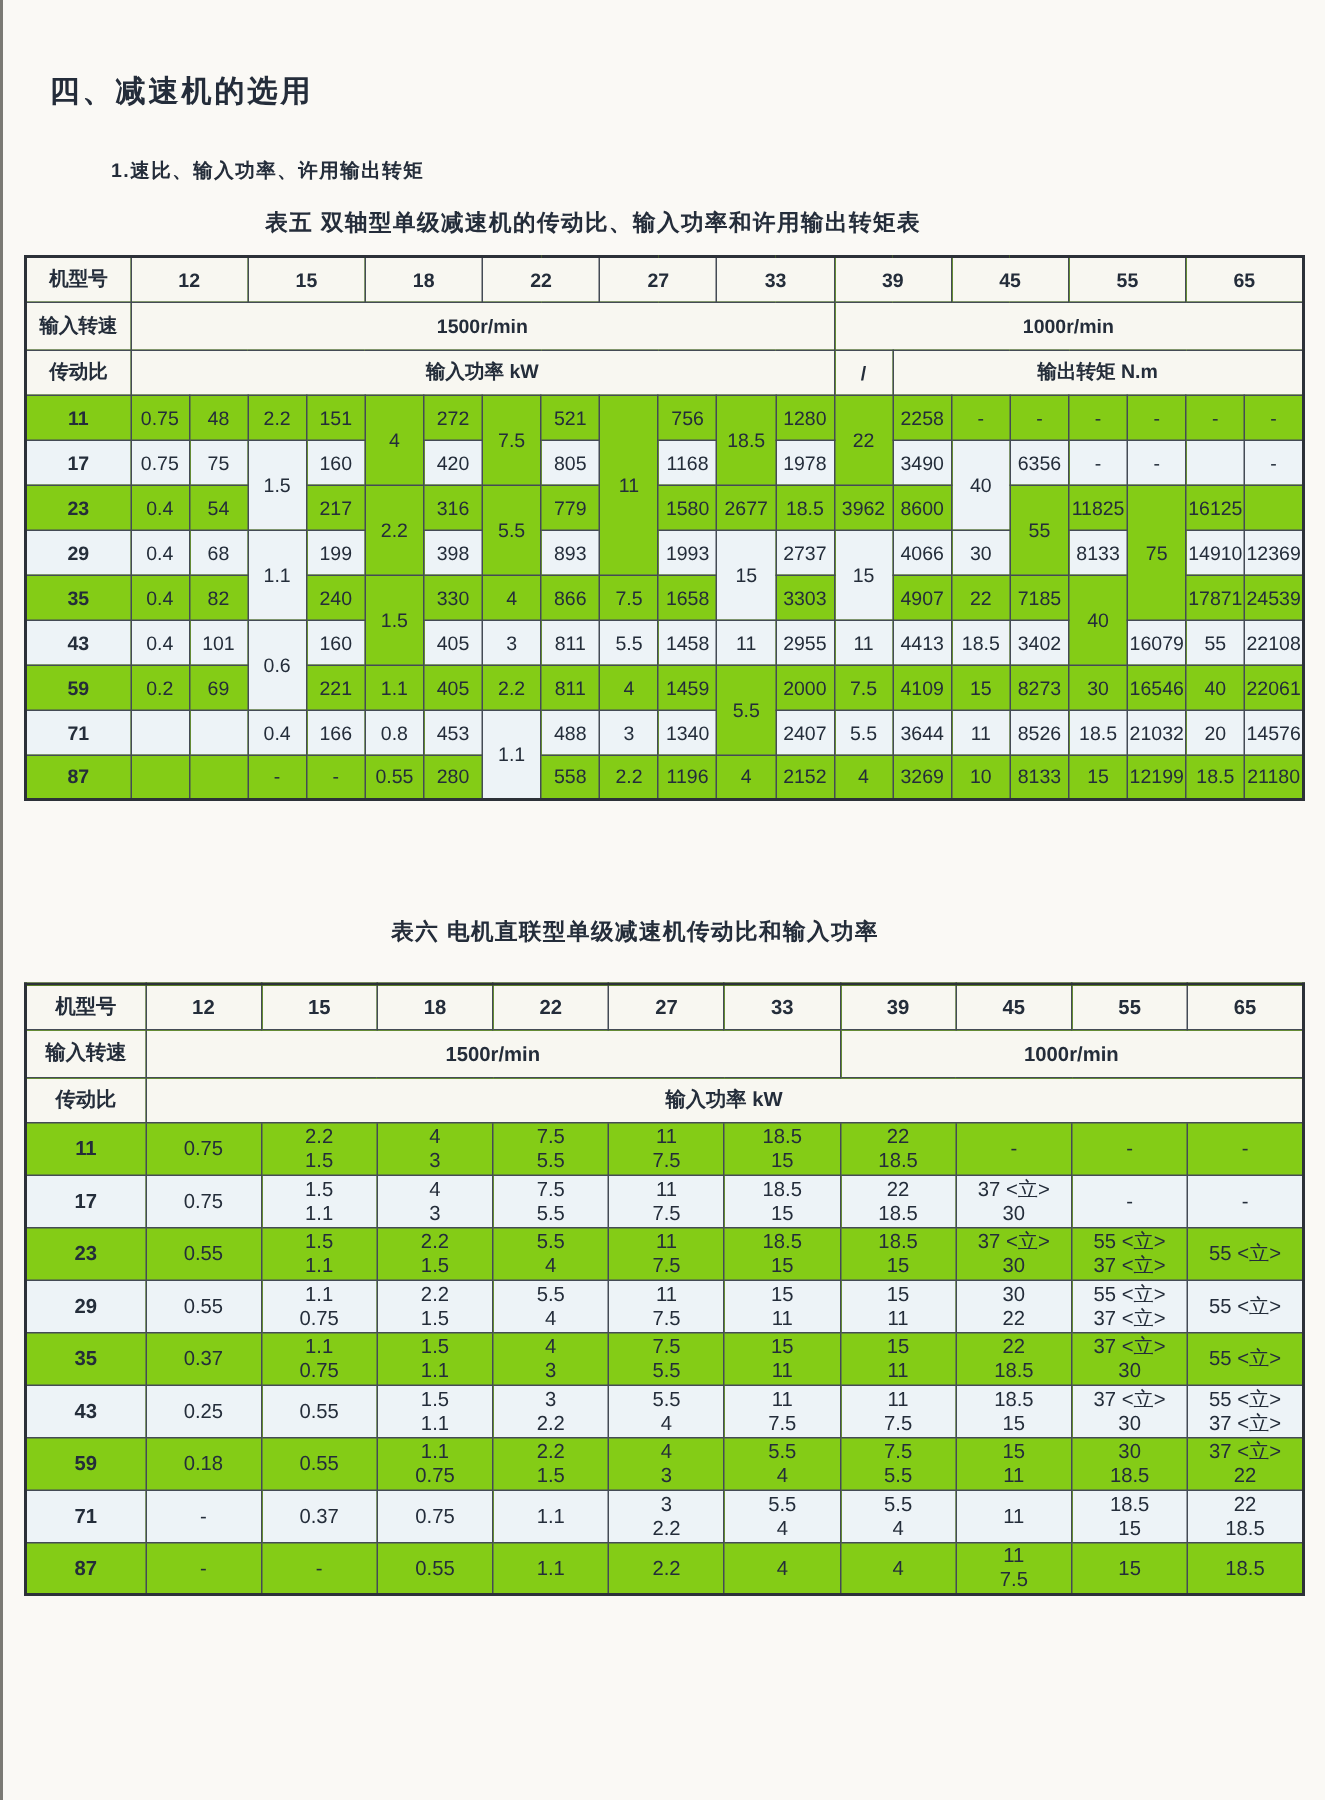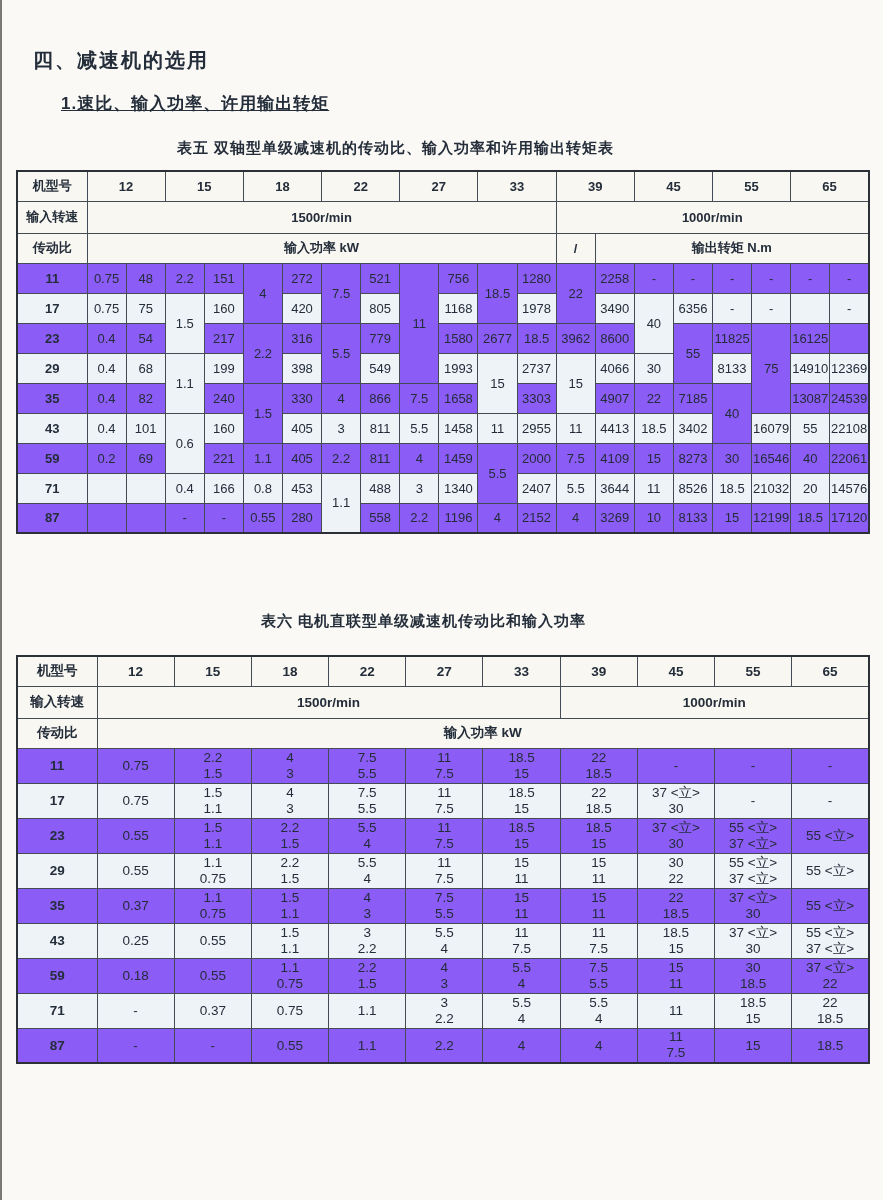--- a/index.html
+++ b/index.html
@@ -8,32 +8,32 @@
     background:#faf9f5;
     font-family:"Liberation Sans","DejaVu Sans",sans-serif;
     color:#242d3a;
   }
   .scan-edge{position:absolute;left:0;top:0;width:2px;height:1200px;background:#7a7a74;}
   .heading{
     position:absolute;left:28px;top:42px;margin:5px;
     font-size:20px;font-weight:bold;letter-spacing:2px;
   }
   .subheading{
-    position:absolute;left:57px;top:88px;margin:4px;
-    font-size:17px;font-weight:bold;letter-spacing:1px;text-decoration:underline;
+    position:absolute;left:57px;top:88px;margin:17px;
+    font-size:13px;font-weight:bold;letter-spacing:1px;
   }
   .caption{
     position:absolute;left:0;width:883px;text-align:center;
     font-size:15px;font-weight:bold;letter-spacing:1px;
   }
   .cap5{top:139px;transform:translateX(-46px);}
   .cap6{top:612px;transform:translateX(-18px);}
   table{
     position:absolute;left:16px;border-collapse:collapse;table-layout:fixed;
-    background:#8b5cf6;
+    background:#84cc16;
   }
   .t5{top:170px;width:852px;font-size:13px;}
   .t6{top:655px;width:852px;font-size:13.5px;}
   th,td{
     border:1px solid #444b55;
     text-align:center;vertical-align:middle;
     padding:0;overflow:hidden;white-space:nowrap;
   }
   table{border:2px solid #2c3138;}
   th{font-weight:bold;background:#f8f7f1;}
@@ -170,21 +170,21 @@
           <td rowspan="3">75</td>
           <td>16125</td>
         </tr>
         <tr class="tint">
           <td class="lblcol">29</td>
           <td>0.4</td>
           <td>68</td>
           <td rowspan="2">1.1</td>
           <td>199</td>
           <td>398</td>
-          <td>549</td>
+          <td>893</td>
           <td>1993</td>
           <td rowspan="2">15</td>
           <td>2737</td>
           <td rowspan="2">15</td>
           <td>4066</td>
           <td>30</td>
           <td>8133</td>
           <td>14910</td>
           <td>12369</td>
         </tr>
@@ -197,21 +197,21 @@
           <td>330</td>
           <td>4</td>
           <td>866</td>
           <td>7.5</td>
           <td>1658</td>
           <td>3303</td>
           <td>4907</td>
           <td>22</td>
           <td>7185</td>
           <td rowspan="2">40</td>
-          <td>13087</td>
+          <td>17871</td>
           <td>24539</td>
         </tr>
         <tr class="tint">
           <td class="lblcol">43</td>
           <td>0.4</td>
           <td>101</td>
           <td rowspan="2">0.6</td>
           <td>160</td>
           <td>405</td>
           <td>3</td>
@@ -285,21 +285,21 @@
           <td>1196</td>
           <td>4</td>
           <td>2152</td>
           <td>4</td>
           <td>3269</td>
           <td>10</td>
           <td>8133</td>
           <td>15</td>
           <td>12199</td>
           <td>18.5</td>
-          <td>17120</td>
+          <td>21180</td>
         </tr>
       </tbody>
     </table>
 
   <div class="caption cap6">表六  电机直联型单级减速机传动比和输入功率</div>
   <table class="t6" id="t6">
       <colgroup>
         <col style="width:80px">
         <col style="width:77.2px">
         <col style="width:77.2px">

